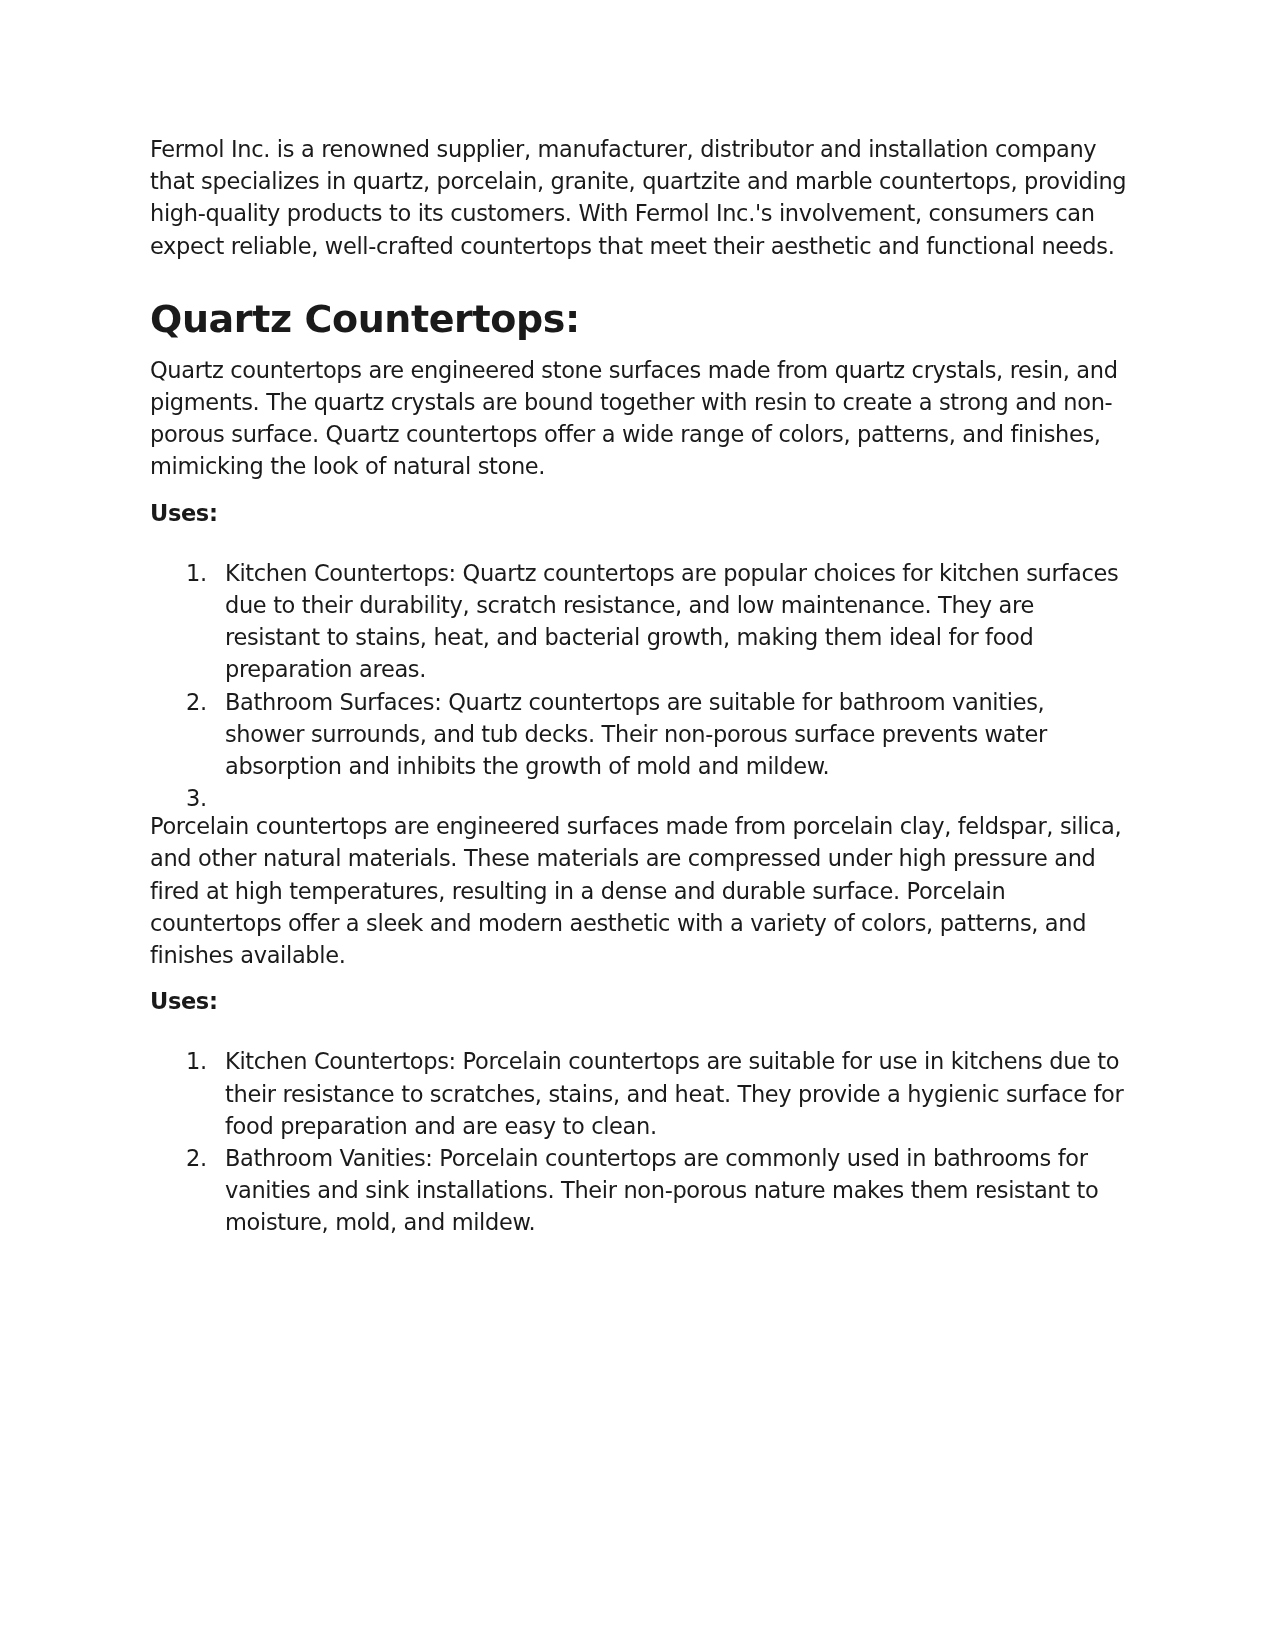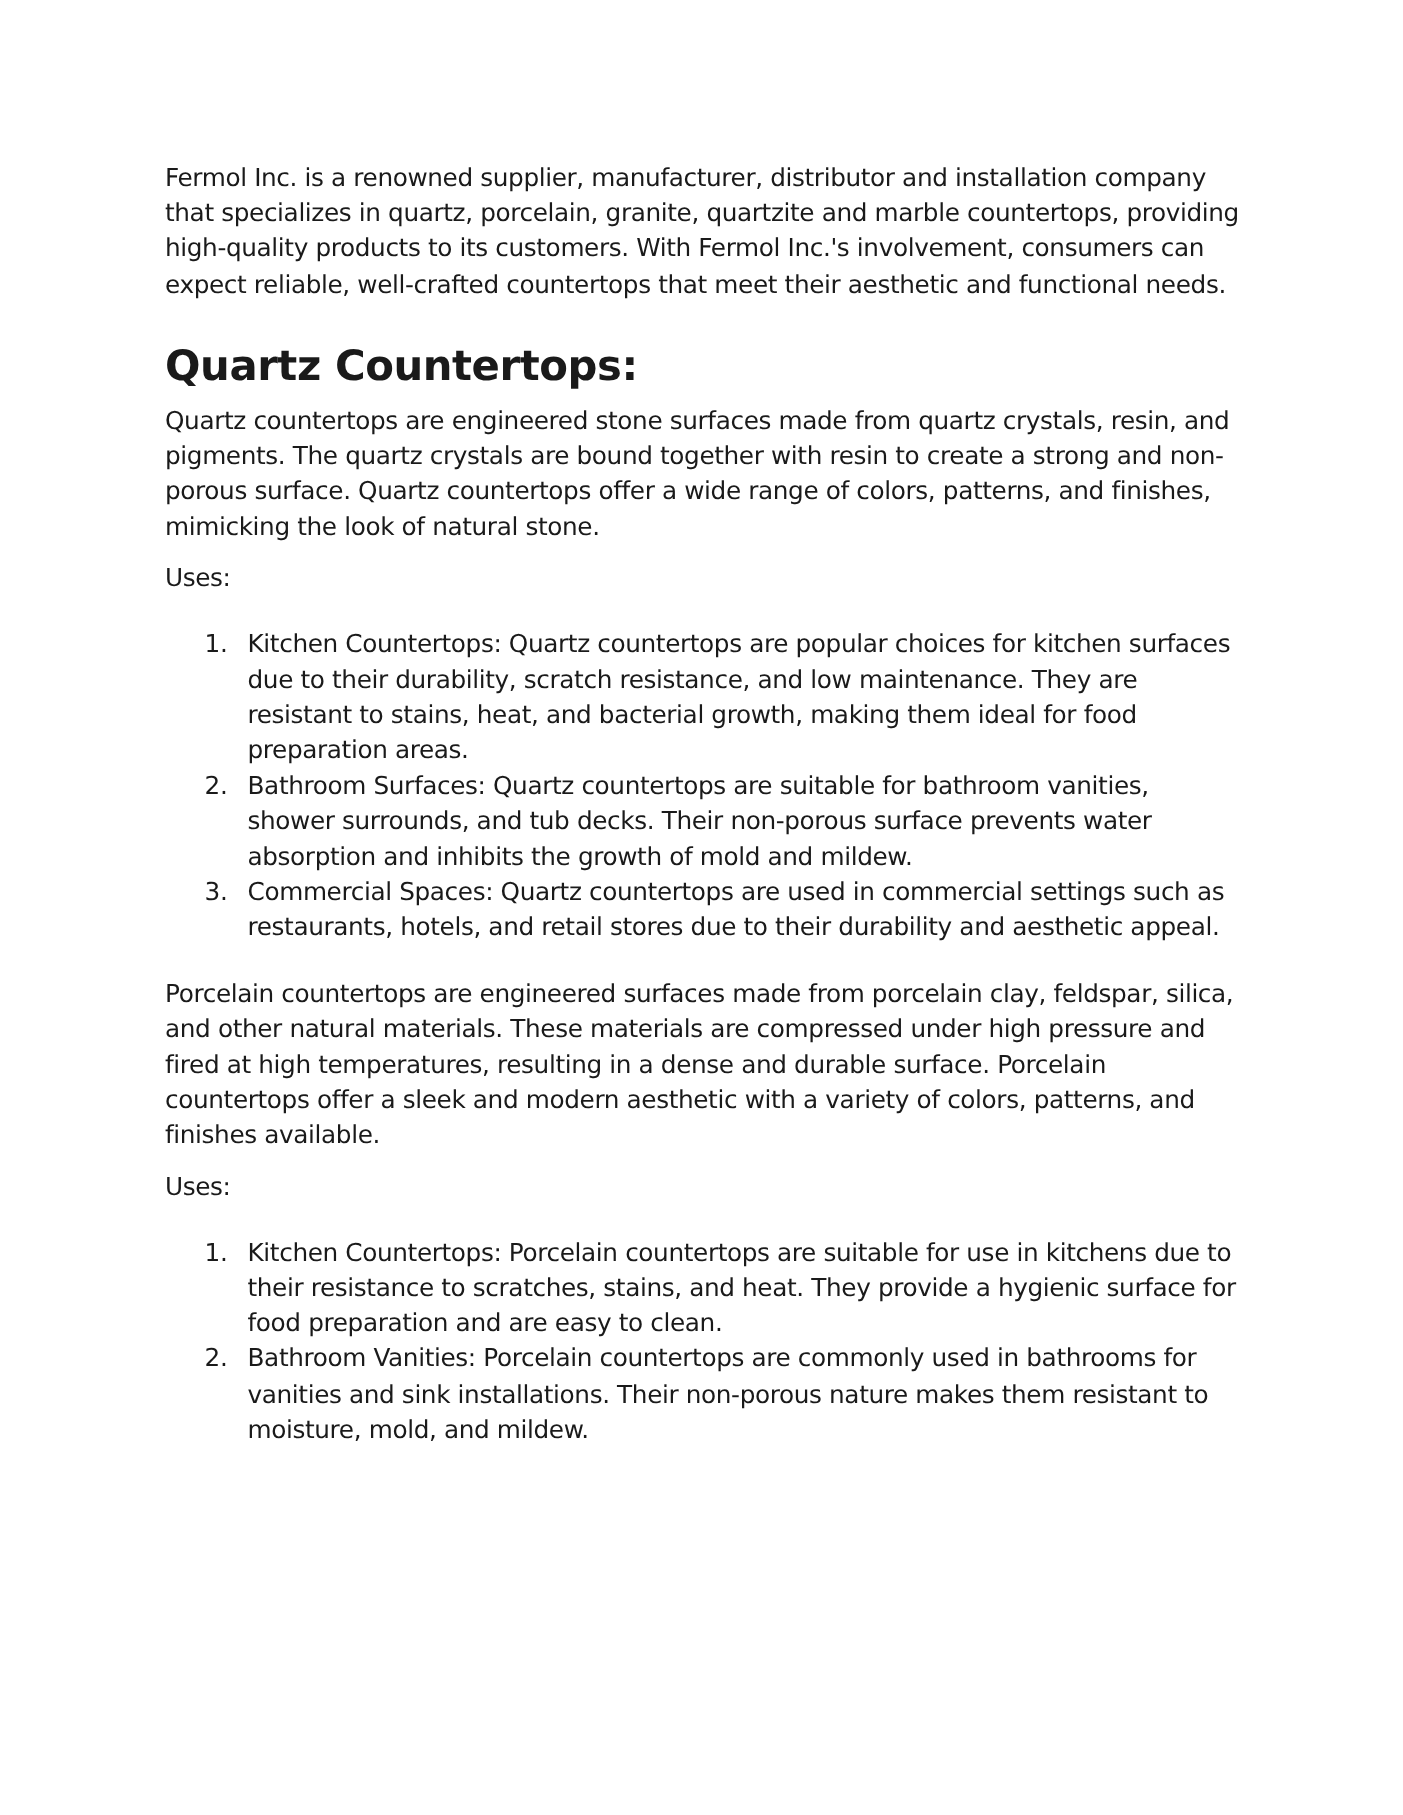--- a/index.html
+++ b/index.html
@@ -1,43 +1,43 @@
 <!DOCTYPE html>
 <html><head>
 <meta charset="utf-8">
 <style>
   html, body { margin:0; padding:0; background:#ffffff; }
   body { width:1275px; height:1650px; position:relative; overflow:hidden;
          font-family:"DejaVu Sans", sans-serif; color:#1a1a1a; }
-  .page { position:absolute; left:150px; top:146px; width:980px; }
+  .page { position:absolute; left:150px; top:133px; width:980px; }
   p { margin:0; font-size:22.5px; line-height:32.2px; letter-spacing:-0.35px; }
   .intro { margin-bottom:34px; }
   h2 { margin:0; font-weight:bold; font-size:38px; line-height:46px; letter-spacing:-0.4px; margin-bottom:12px; }
   .desc { margin-bottom:14px; }
-  .uses { margin-bottom:28px; }
+  .uses { margin-bottom:28px;font-weight:bold; }
   ol { margin:0; padding:0; list-style:none; }
   ol li { position:relative; padding-left:75px; font-size:22.5px; line-height:32.2px; letter-spacing:-0.35px; }
   ol li .num { position:absolute; left:36px; top:0; }
   .list1 { margin-bottom:28px; }
   .list2 { }
 </style>
 </head>
 <body>
 
 <div class="page">
   <p class="intro">Fermol Inc. is a renowned supplier, manufacturer, distributor and installation company that specializes in quartz, porcelain, granite, quartzite and marble countertops, providing high-quality products to its customers. With Fermol Inc.'s involvement, consumers can expect reliable, well-crafted countertops that meet their aesthetic and functional needs.</p>
 
   <section>
     <h2>Quartz Countertops:</h2>
     <p class="desc">Quartz countertops are engineered stone surfaces made from quartz crystals, resin, and pigments. The quartz crystals are bound together with resin to create a strong and non-porous surface. Quartz countertops offer a wide range of colors, patterns, and finishes, mimicking the look of natural stone.</p>
     <p class="uses">Uses:</p>
     <ol class="list1">
       <li><span class="num">1.</span><span>Kitchen Countertops: Quartz countertops are popular choices for kitchen surfaces due to their durability, scratch resistance, and low maintenance. They are resistant to stains, heat, and bacterial growth, making them ideal for food preparation areas.</span></li>
       <li><span class="num">2.</span><span>Bathroom Surfaces: Quartz countertops are suitable for bathroom vanities, shower surrounds, and tub decks. Their non-porous surface prevents water absorption and inhibits the growth of mold and mildew.</span></li>
-      <li><span class="num">3.</span><span>Commercial Spaces: Quartz countertops are used in commercial settings such as restaurants, hotels, and retail stores due to their durability and aesthetic appeal.</span></li>
+      <li><span class="num">3.</span></li>
     </ol>
   </section>
 
   <section>
     <p class="desc">Porcelain countertops are engineered surfaces made from porcelain clay, feldspar, silica, and other natural materials. These materials are compressed under high pressure and fired at high temperatures, resulting in a dense and durable surface. Porcelain countertops offer a sleek and modern aesthetic with a variety of colors, patterns, and finishes available.</p>
     <p class="uses">Uses:</p>
     <ol class="list2">
       <li><span class="num">1.</span><span>Kitchen Countertops: Porcelain countertops are suitable for use in kitchens due to their resistance to scratches, stains, and heat. They provide a hygienic surface for food preparation and are easy to clean.</span></li>
       <li><span class="num">2.</span><span>Bathroom Vanities: Porcelain countertops are commonly used in bathrooms for vanities and sink installations. Their non-porous nature makes them resistant to moisture, mold, and mildew.</span></li>
     </ol>

